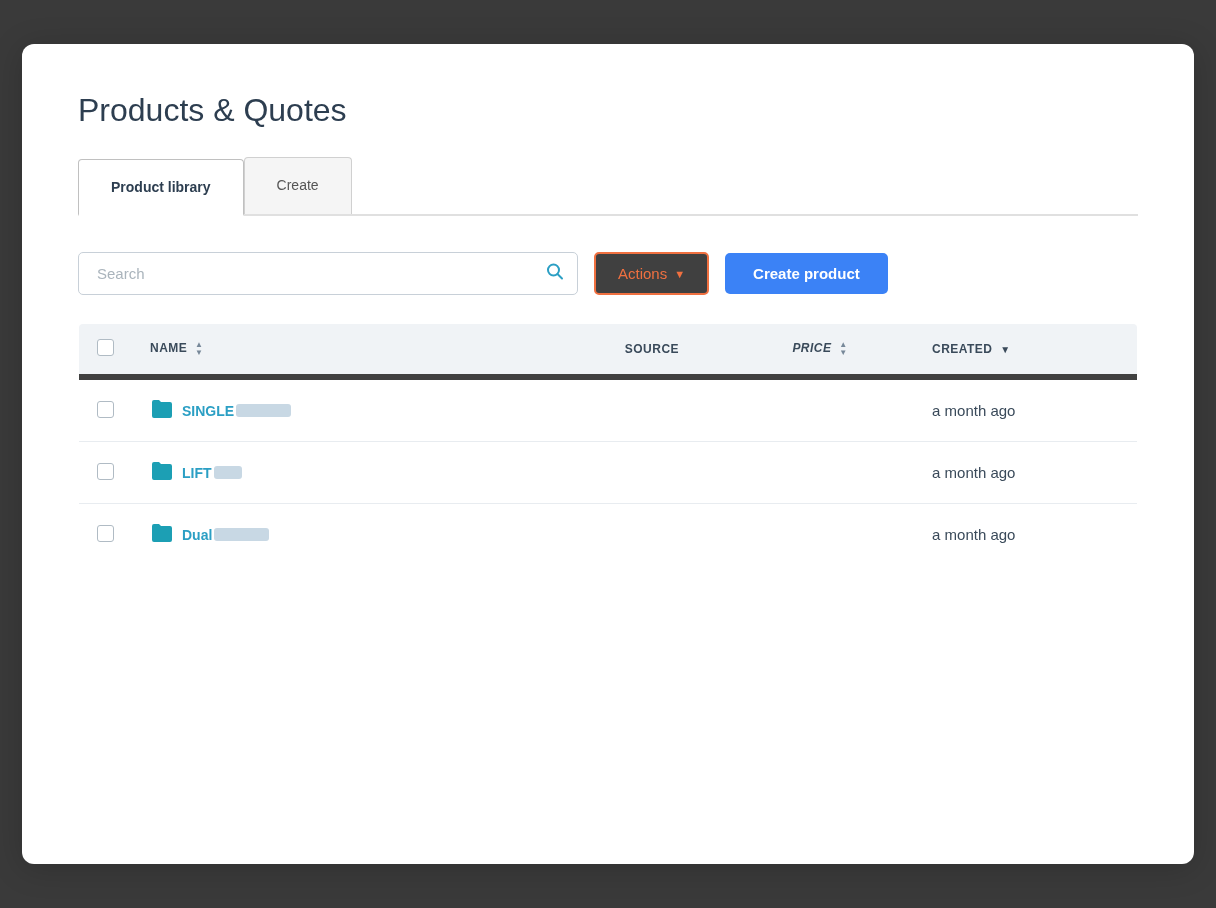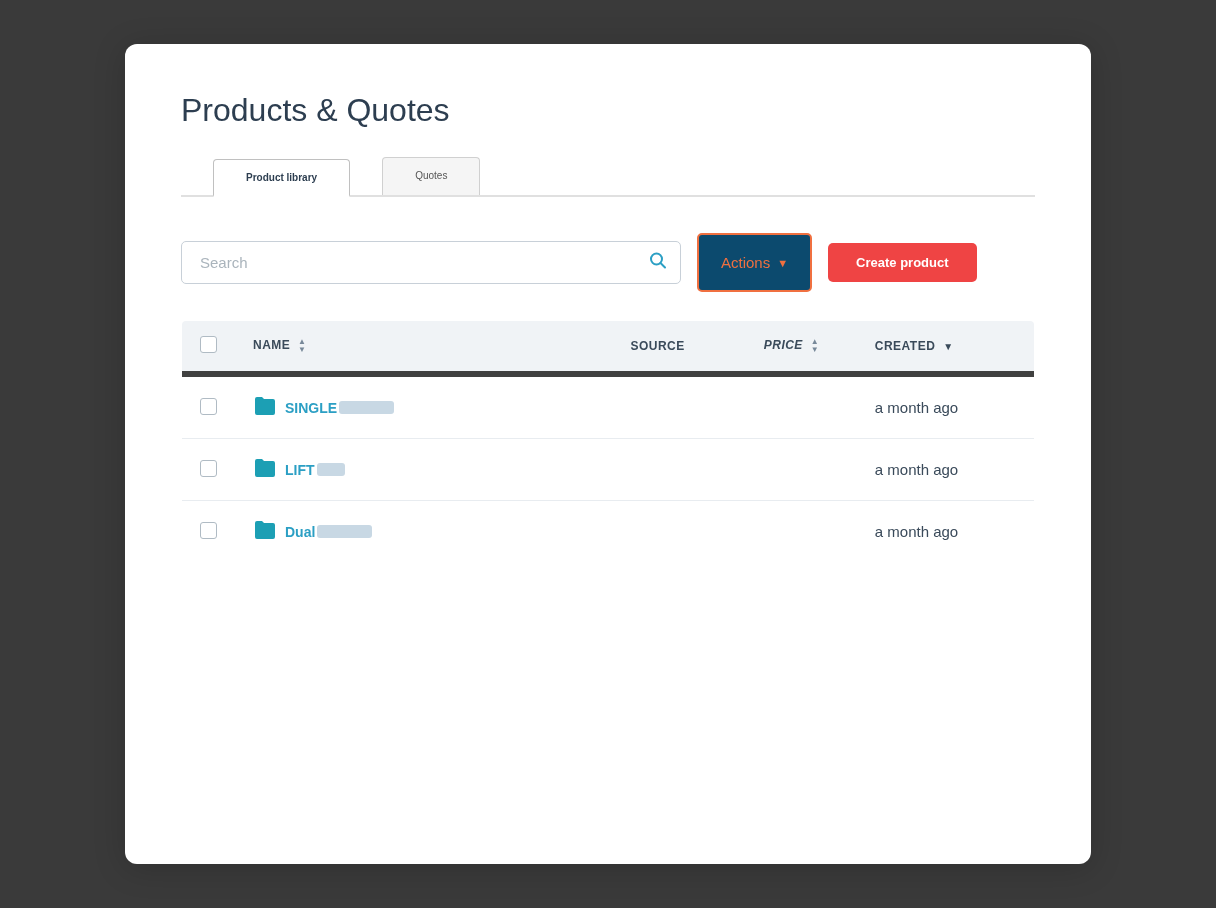--- a/index.html
+++ b/index.html
@@ -7,49 +7,48 @@
       background: #3a3a3a;
       display: flex;
       justify-content: center;
       align-items: center;
       min-height: 100vh;
       font-family: -apple-system, BlinkMacSystemFont, 'Segoe UI', Arial, sans-serif;
     }
     .card {
       background: #fff;
       border-radius: 12px;
-      width: 966px;
+      width: 1172px;
       min-height: 820px;
       padding: 48px 56px 48px 56px;
       box-shadow: 0 4px 32px rgba(0,0,0,0.18);
     }
     .page-title {
       font-size: 32px;
       font-weight: 400;
       color: #2d3e50;
       margin-bottom: 28px;
     }
     .tabs {
       display: flex;
       border-bottom: 2px solid #e0e0e0;
       margin-bottom: 36px;
     }
     .tab {
-      padding: 12px 32px;
-      font-size: 10px;
+      padding: 19px 32px;
+      font-size: 14px;
       font-weight: 500;
       color: #3a3a3a;
       cursor: pointer;
       border: 1px solid #d0d0d0;
       border-bottom: none;
       background: #fff;
       border-radius: 4px 4px 0 0;
       margin-right: 0;
       user-select: none;
-      margin-left: 32px;
     }
     .tab.active {
       background: #fff;
       color: #2d3e50;
       border-color: #c0c0c0;
       font-weight: 600;
       position: relative;
       bottom: -2px;
       border-bottom: 2px solid #fff;
     }
@@ -82,42 +81,42 @@
     .search-icon {
       position: absolute;
       right: 14px;
       top: 50%;
       transform: translateY(-50%);
       color: #2b9fc4;
       font-size: 17px;
       pointer-events: none;
     }
     .actions-btn {
-      padding: 19px 22px;
+      padding: 11px 22px;
       border: 2px solid #f07040;
-      background: #0c4a6e;
+      background: #404040;
       color: #f07040;
       font-size: 15px;
       font-weight: 500;
       border-radius: 5px;
       cursor: pointer;
       display: flex;
       align-items: center;
       gap: 7px;
     }
     .actions-btn .arrow {
       font-size: 11px;
     }
     .create-btn {
       padding: 12px 28px;
-      background: #ef4444;
+      background: #3b82f6;
       color: #fff;
       border: none;
       border-radius: 5px;
-      font-size: 13px;
+      font-size: 15px;
       font-weight: 600;
       cursor: pointer;
     }
     .table {
       width: 100%;
       border-collapse: collapse;
       border: 1px solid #e4e8ec;
       border-radius: 5px;
       overflow: hidden;
     }
@@ -209,21 +208,21 @@
 <body>
 
 <div class="card">
   <h1 class="page-title">Products &amp; Quotes</h1>
 
   <div class="tabs">
     <div class="tab active">
       <span>Product library</span>
     </div>
     <div class="tab">
-      <span>Quotes</span>
+      <span>Create</span>
     </div>
   </div>
 
   <div class="toolbar">
     <div class="search-wrapper">
       <input class="search-input" type="text" placeholder="Search" style="">
       <span class="search-icon">
         <svg width="18" height="18" viewBox="0 0 18 18" fill="none">
           <circle cx="7.5" cy="7.5" r="5.5" stroke="#2b9fc4" stroke-width="2"></circle>
           <line x1="11.5" y1="11.5" x2="16" y2="16" stroke="#2b9fc4" stroke-width="2" stroke-linecap="round"></line>

